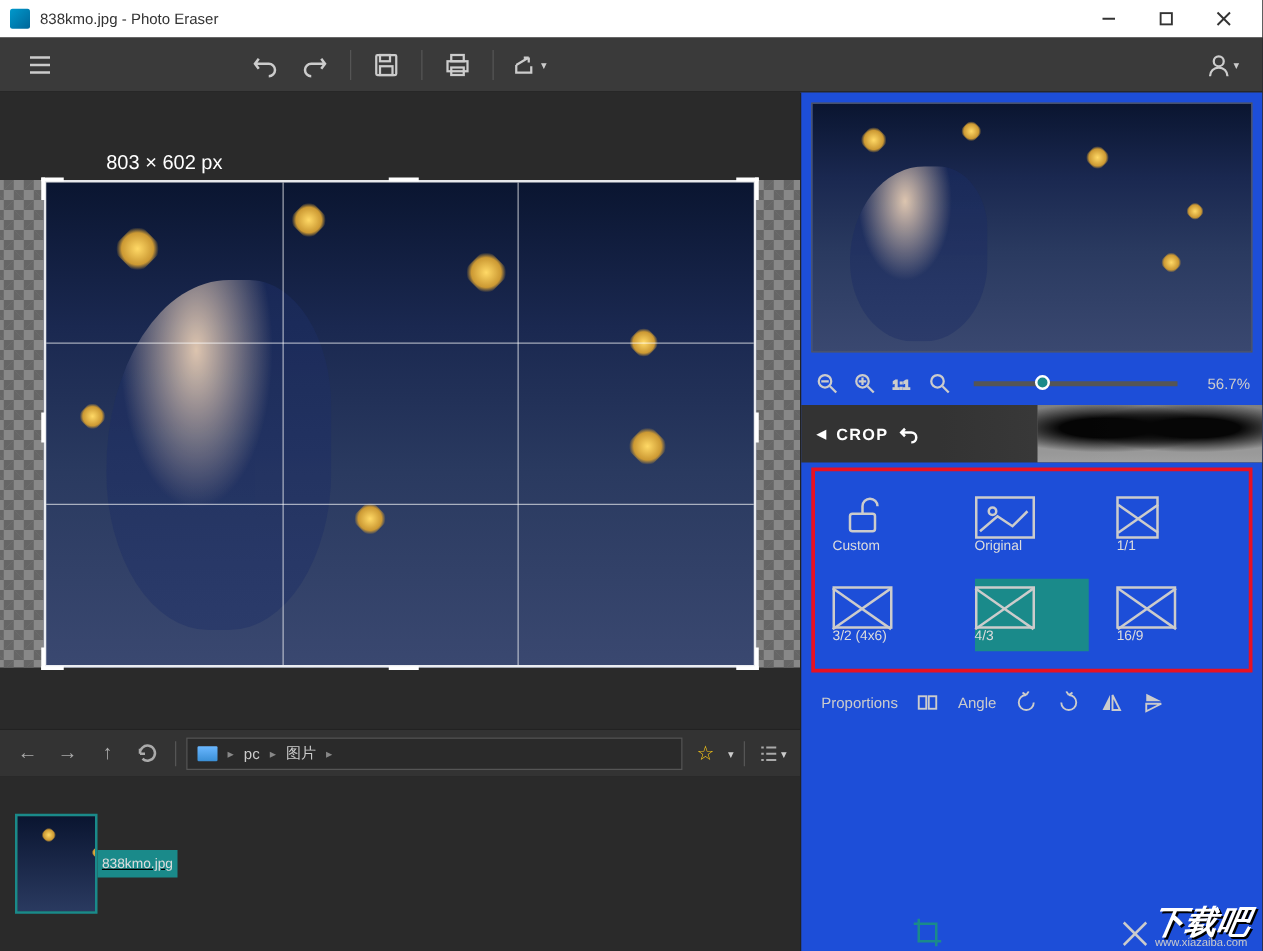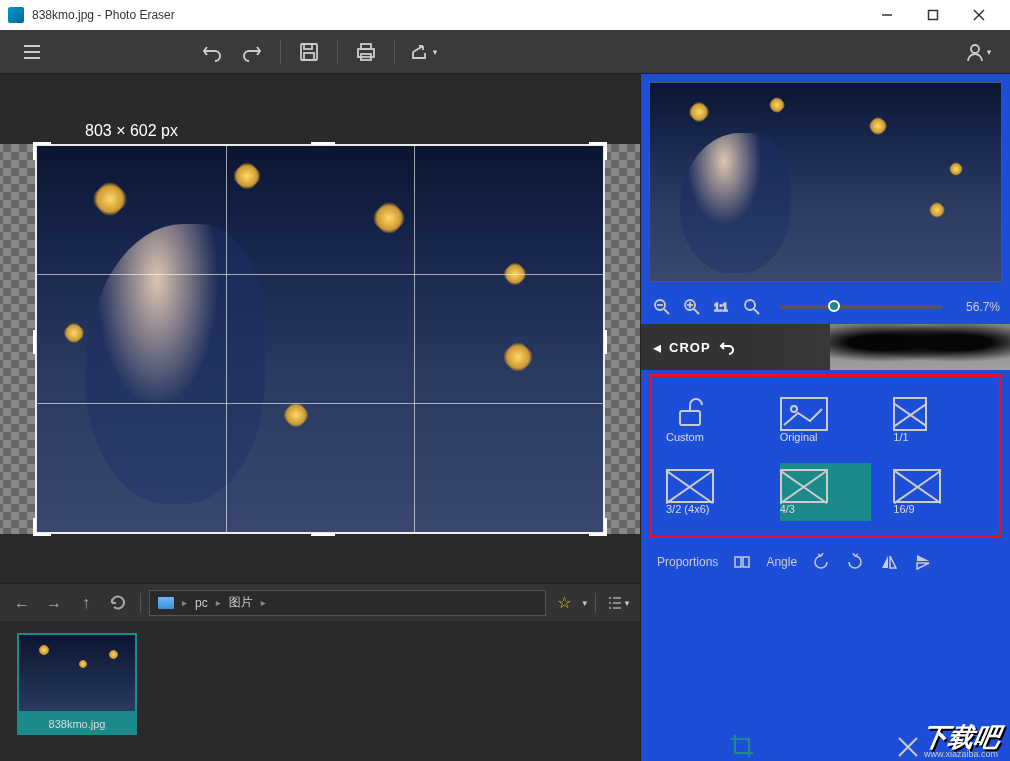--- a/index.html
+++ b/index.html
@@ -38,21 +38,21 @@
 
 
 .navbar { height: 38px; background: #333; display: flex; align-items: center; padding: 0 8px; gap: 4px; border-top: 1px solid #222; }
 .nav-btn { width: 28px; height: 28px; display: flex; align-items: center; justify-content: center; cursor: pointer; color: #aaa; }
 .path-box { flex: 1; height: 26px; background: #2a2a2a; border: 1px solid #555; display: flex; align-items: center; padding: 0 8px; gap: 8px; font-size: 12px; color: #ccc; }
 .path-sep { color: #888; font-size: 10px; }
 .path-icon { width: 16px; height: 12px; background: linear-gradient(180deg, #6ab7ff, #3a8fd6); border-radius: 1px; }
 
 
 .thumbs { height: 140px; background: #2a2a2a; display: flex; padding: 12px; gap: 12px; }
-.thumb { width: 130px; display: flex; flex-direction: column; align-items: center; }
+.thumb { width: 130px; display: flex; align-items: center; text-decoration: underline; }
 .thumb-img { width: 120px; height: 80px; background: linear-gradient(180deg, #0a1530, #2a3a60); border: 2px solid transparent; position: relative; overflow: hidden; }
 .thumb.active .thumb-img { border-color: #1a8a8a; }
 .thumb.active .thumb-label { background: #1a8a8a; }
 .thumb-label { width: 120px; padding: 5px 0; text-align: center; font-size: 11px; color: #ddd; }
 
 
 .preview-area { padding: 8px; }
 .preview-img { width: 100%; height: 200px; background: linear-gradient(180deg, #0a1530 0%, #1a2850 30%, #2a3a60 60%, #3a4870 100%); border: 1px solid #555; position: relative; overflow: hidden; }
 .zoom-row { display: flex; align-items: center; padding: 6px 10px; gap: 8px; }
 .zoom-btn { width: 22px; height: 22px; display: flex; align-items: center; justify-content: center; cursor: pointer; color: #ccc; }

